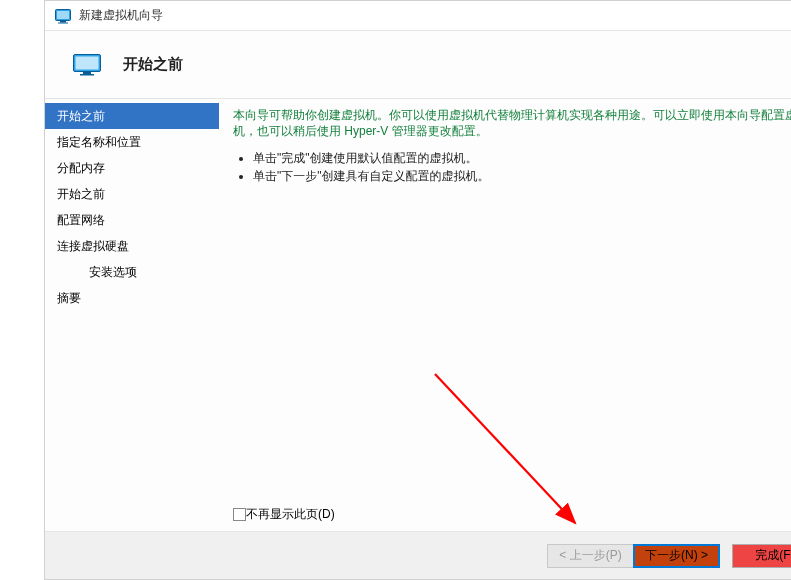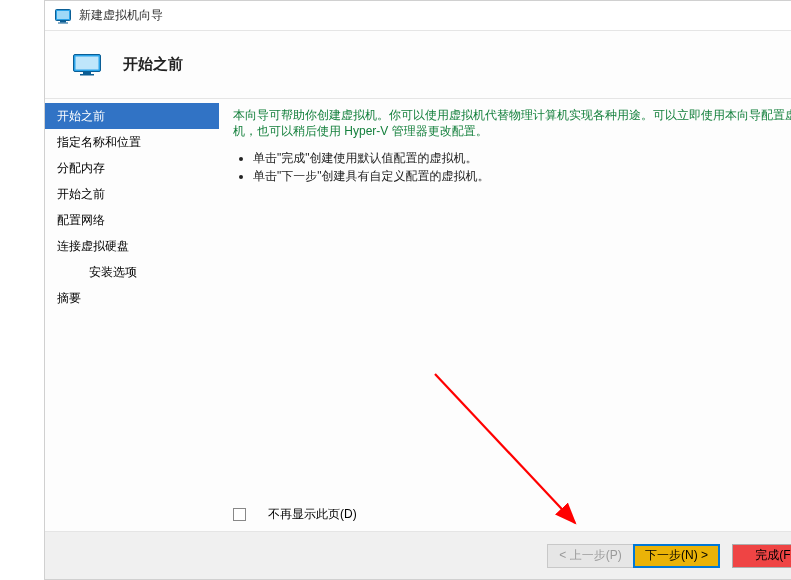--- a/index.html
+++ b/index.html
@@ -113,21 +113,21 @@
     line-height: 18px;
     color: #222;
   }
 
   .dont-show-row {
     position: absolute;
     left: 14px;
     bottom: 8px;
     display: flex;
     align-items: center;
-    gap: 22px;
+    gap: 0;
   }
   .chk {
     width: 13px;
     height: 13px;
     border: 1px solid #888;
     background: #fff;
     box-sizing: border-box;
   }
 
   .footer {
@@ -156,21 +156,21 @@
     cursor: pointer;
   }
   .btn.disabled {
     color: #9a9a9a;
     border-color: #c8c8c8;
     background: #e6e6e6;
     cursor: default;
   }
   .btn.default {
     border: 2px solid #0078d7;
-    background: #eab308;
+    background: #c2410c;
   }
   .btn-group-tight { display: inline-flex; gap: 0; }
   .btn-group-tight .btn.left { border-right: 0; }
 
   
   .arrow-svg {
     position: absolute;
     left: 0; top: 0;
     pointer-events: none;
   }

